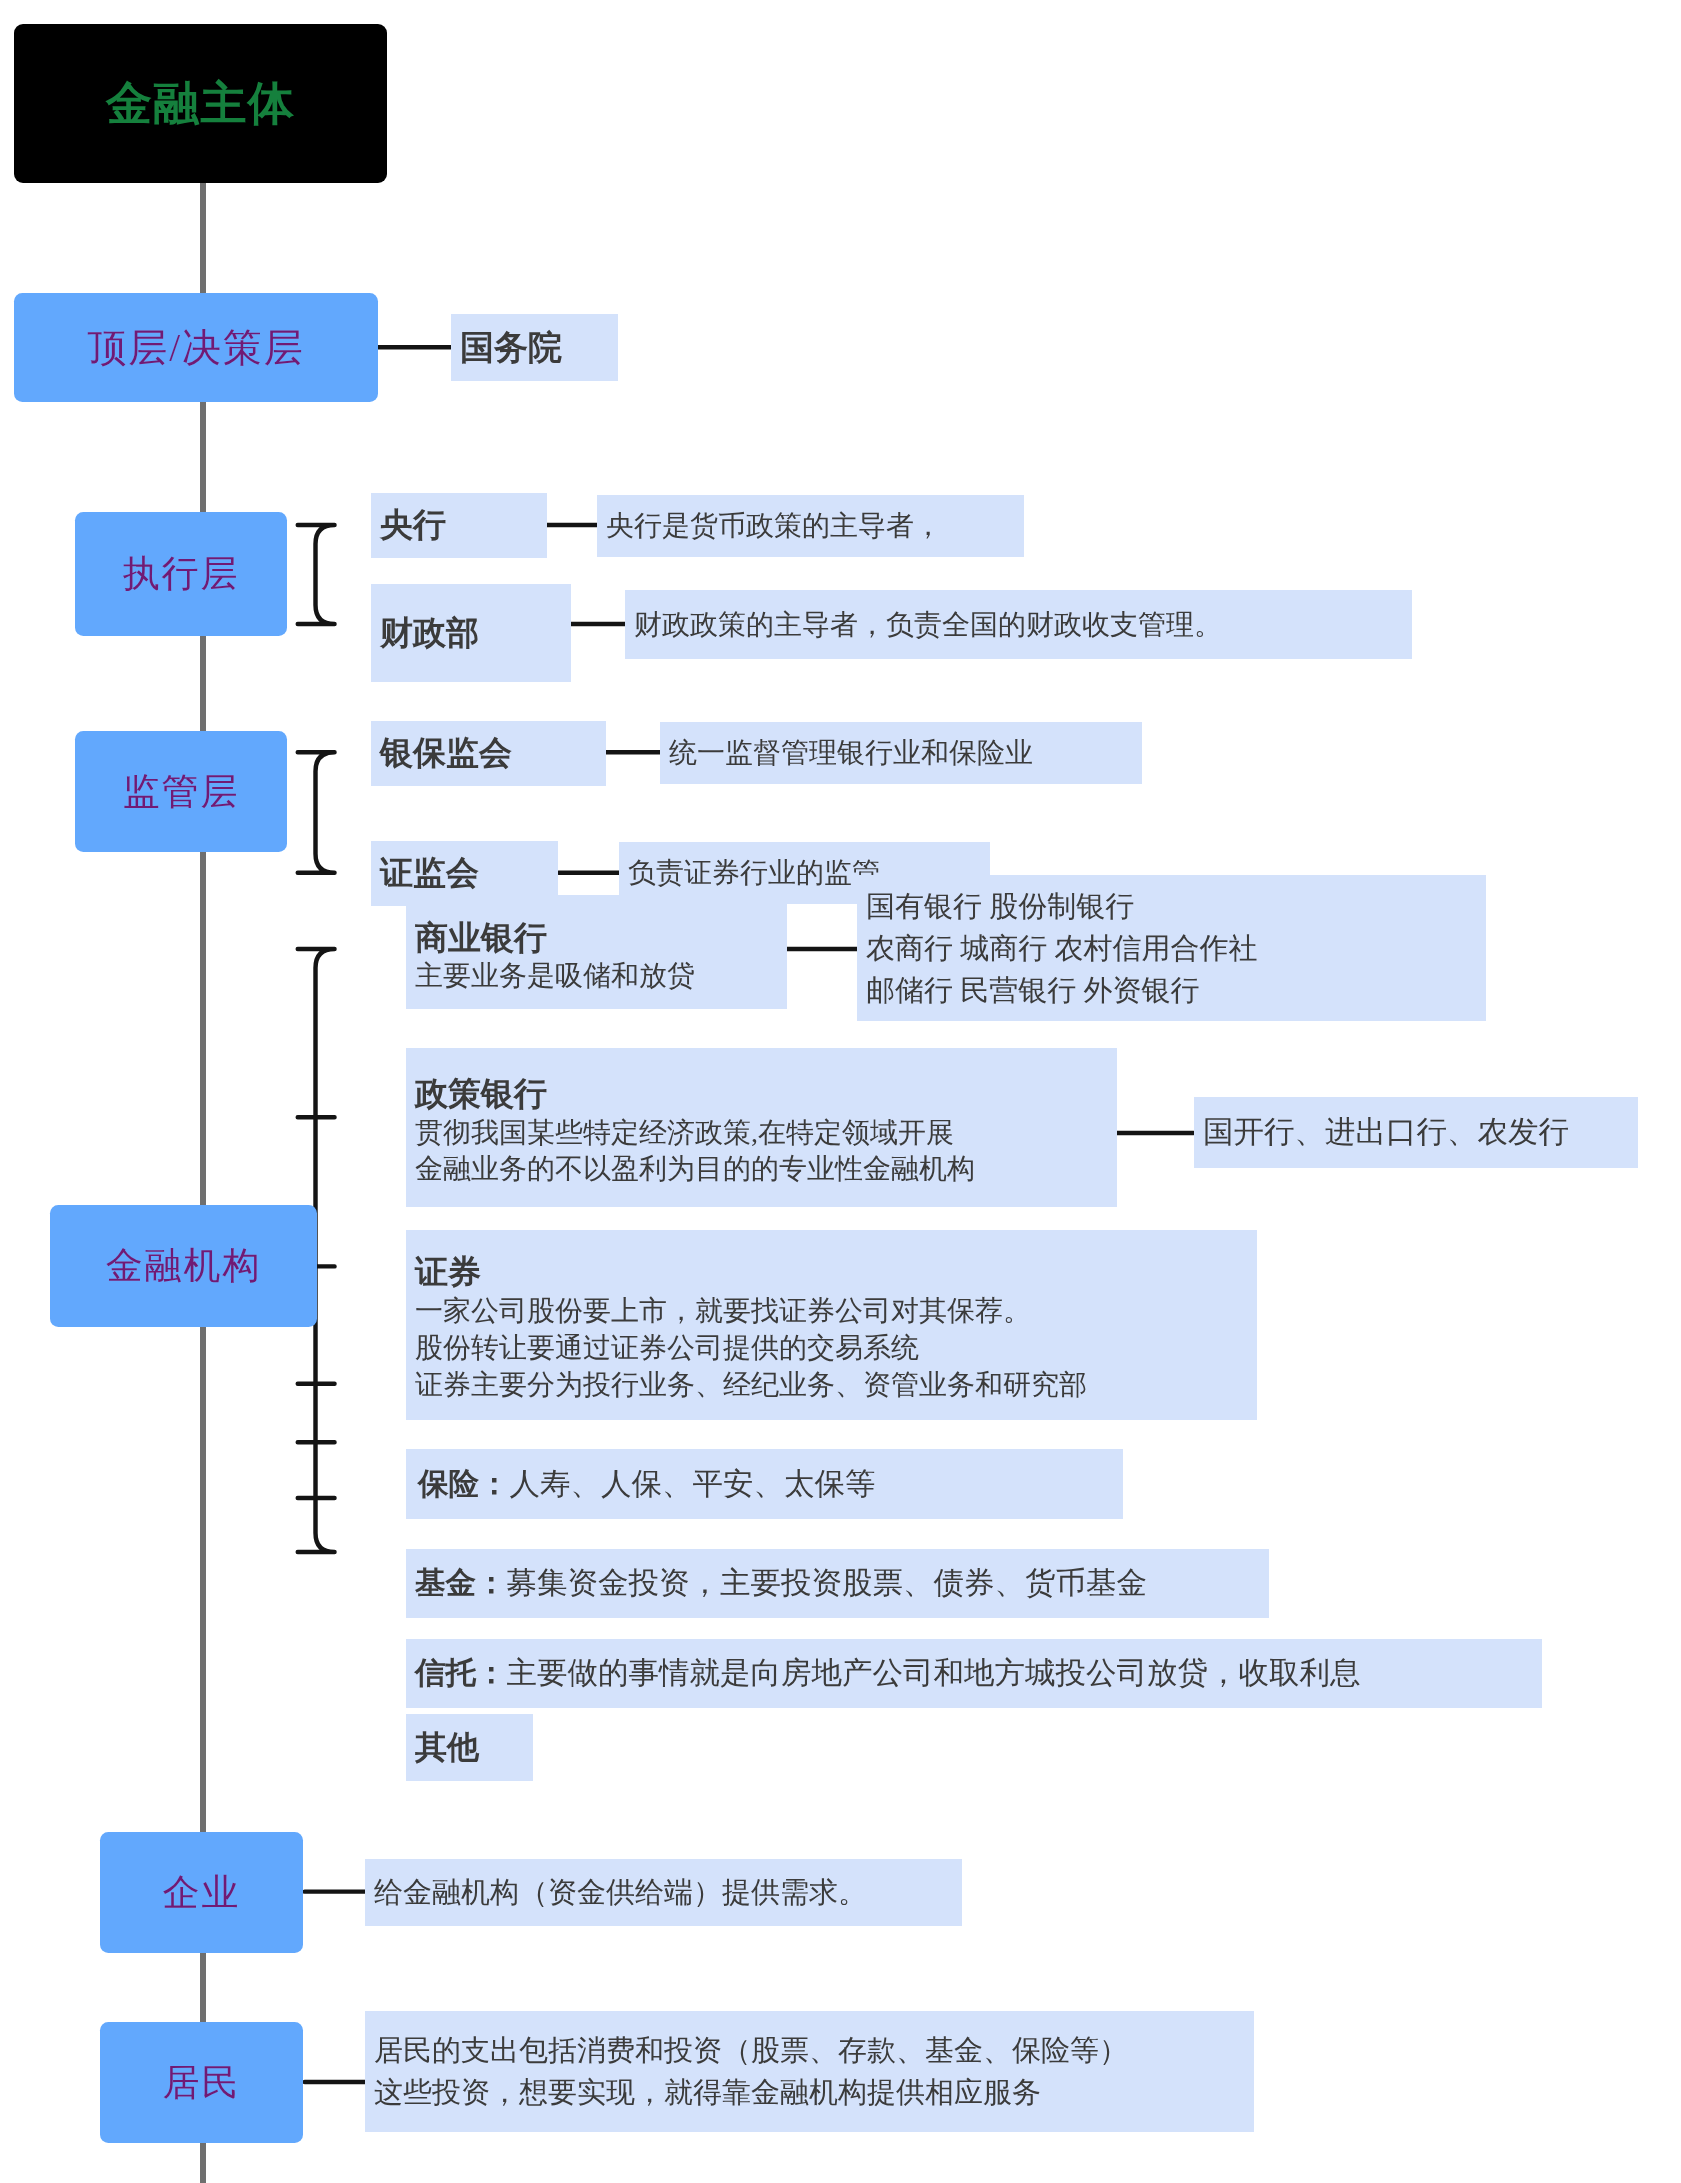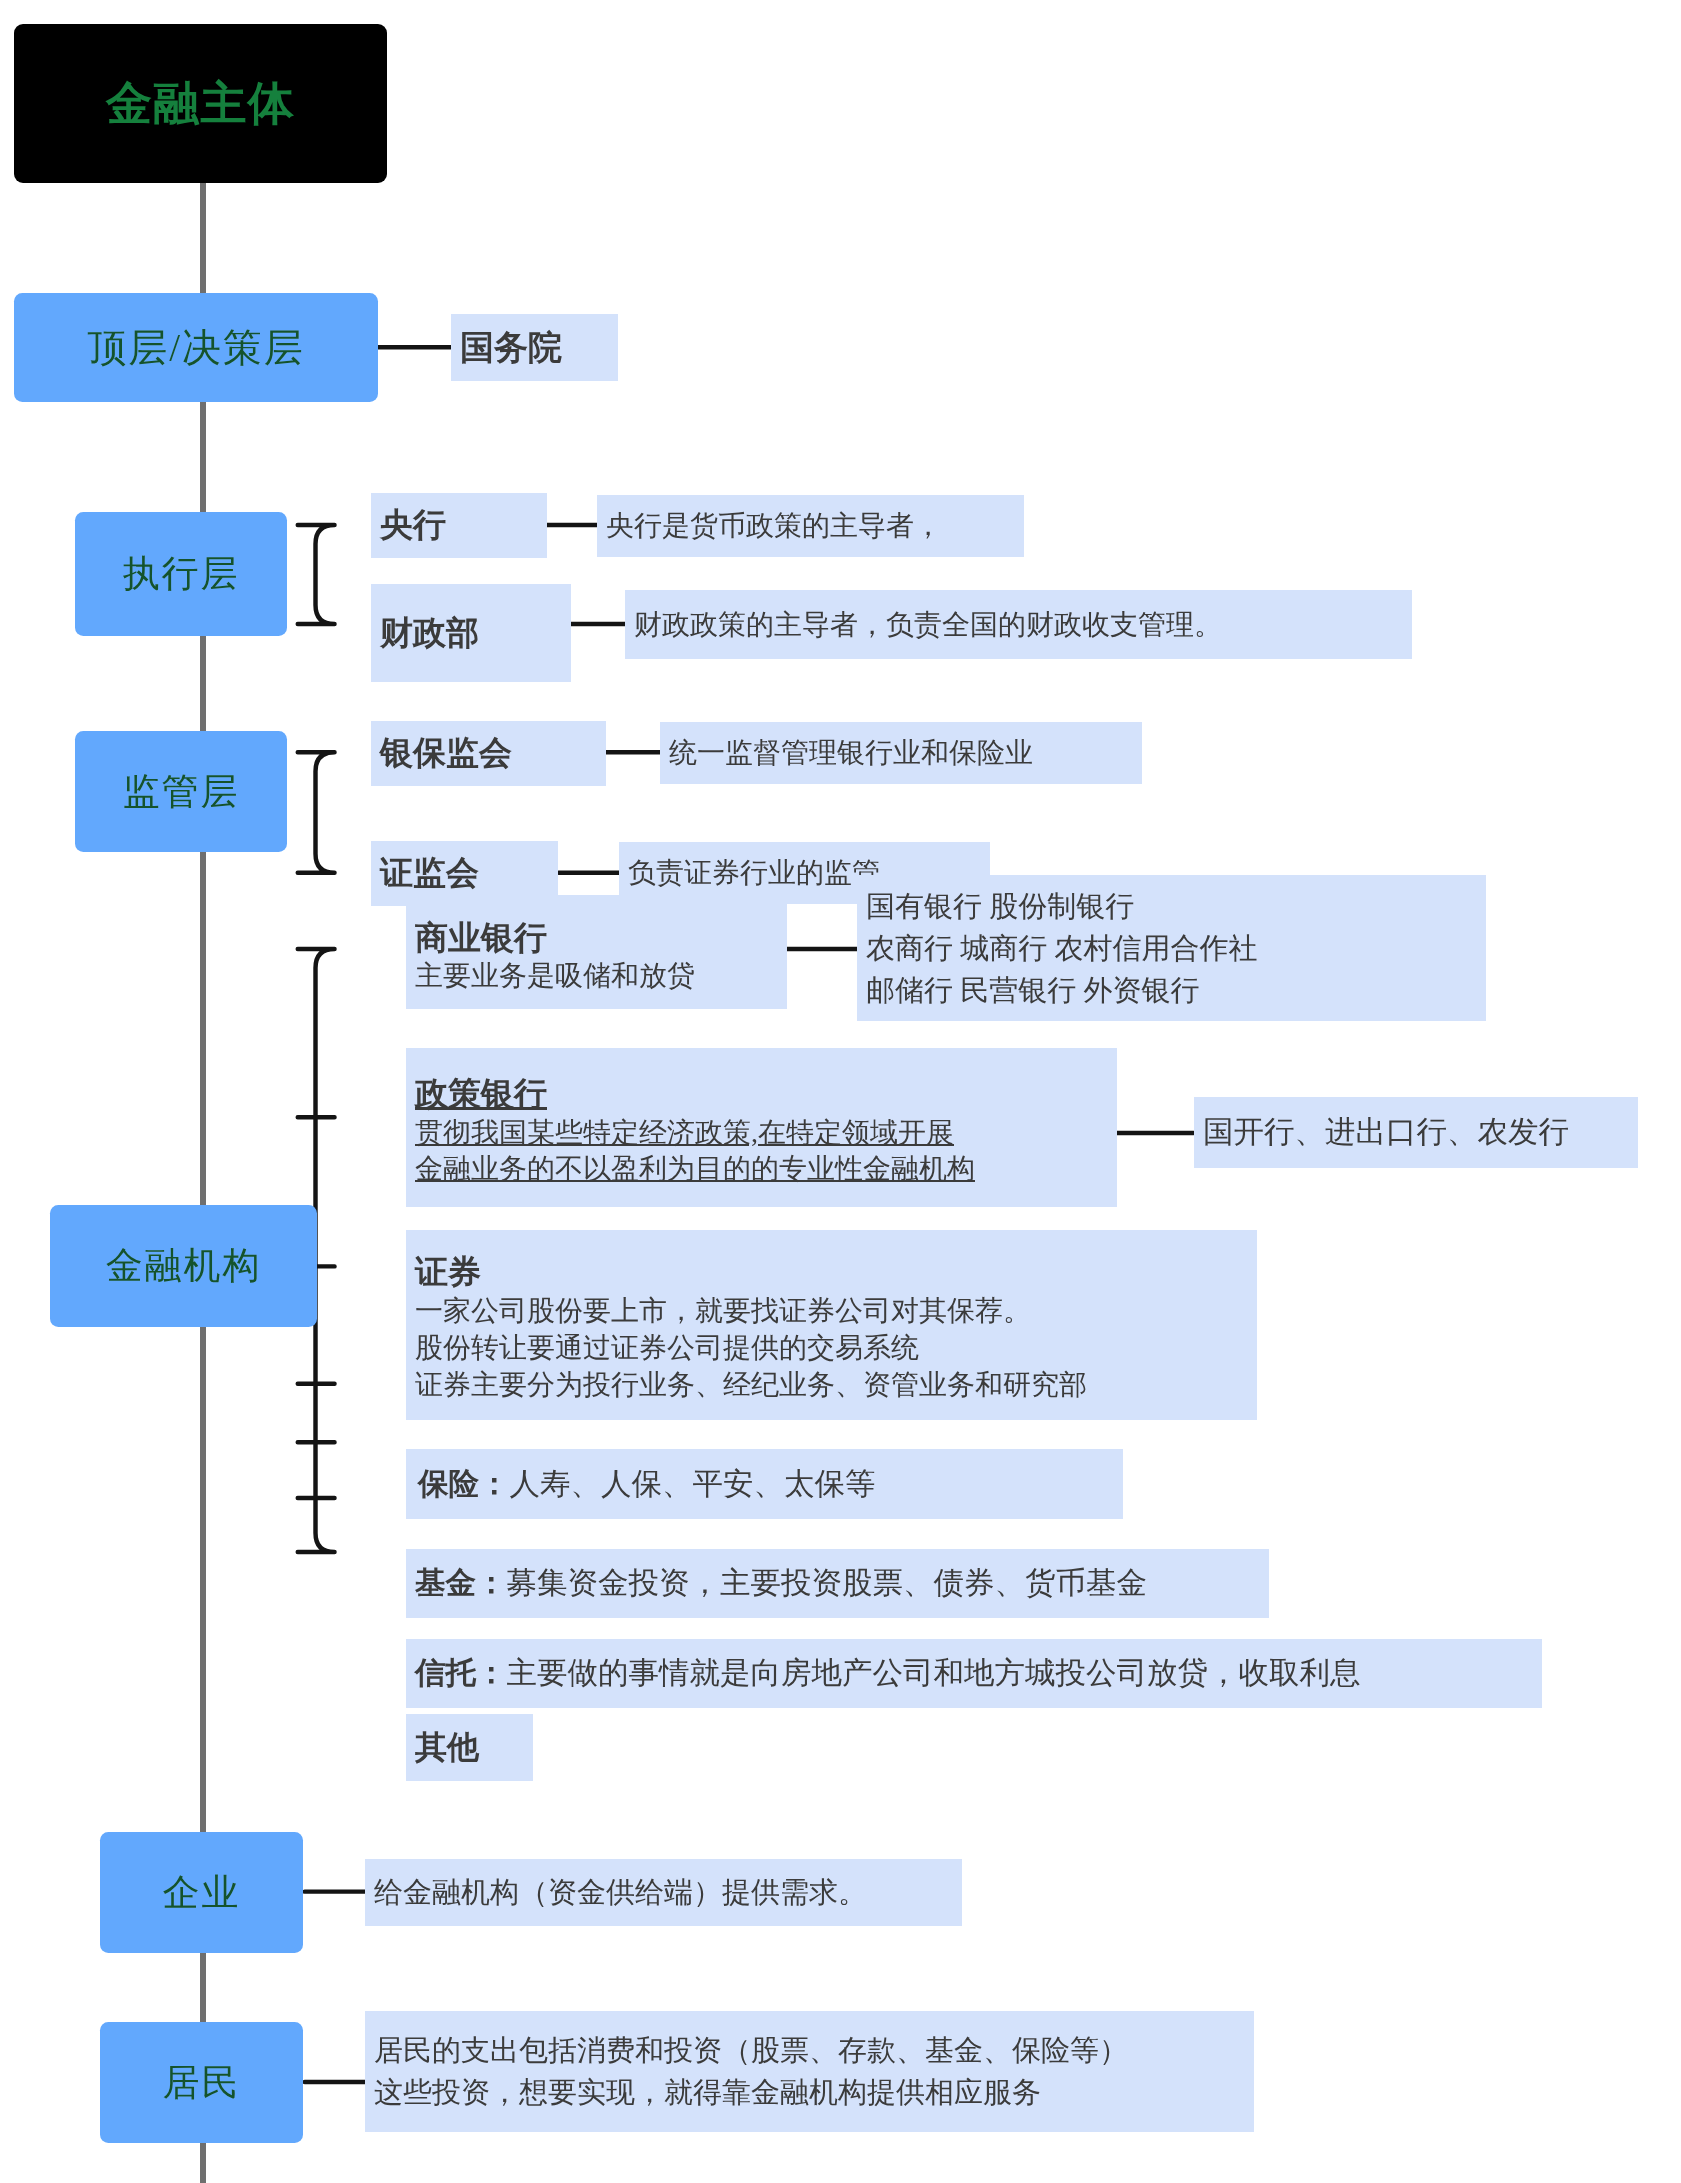--- a/index.html
+++ b/index.html
@@ -15,21 +15,21 @@
   .root-node{
     background:#000000;border-radius:9px;
     display:flex;align-items:center;justify-content:center;
     color:#15803d;font-weight:bold;letter-spacing:1.3px;
   }
 
   
   .lvl-node{
     background:#62a8fd;border-radius:8.3px;
     display:flex;align-items:center;justify-content:center;
-    color:#14532d;font-weight:normal;letter-spacing:1.9px;
+    color:#701a75;font-weight:normal;letter-spacing:1.9px;
     text-shadow:0 0 0.6px rgba(255,255,255,.25);
   }
 
   
   .leaf{
     background:#d4e2fb;color:#3b3b3b;
     display:flex;flex-direction:column;justify-content:center;
     padding:0 9px;
   }
   .leaf.center{justify-content:center;}
@@ -151,21 +151,21 @@
   <div class="abs leaf" style="left:406px;top:895px;width:381px;height:114px;padding-top:7.6px;">
     <span class="ttl ln" style="font-size:33px;line-height:1.22;">商业银行</span>
     <span class="ln" style="font-size:28px;line-height:1.25;">主要业务是吸储和放贷</span>
   </div>
   <div class="abs leaf" style="left:857px;top:875px;width:629px;height:146px;">
     <span class="ln" style="font-size:29px;line-height:1.45;">国有银行 股份制银行</span>
     <span class="ln" style="font-size:29px;line-height:1.45;">农商行 城商行 农村信用合作社</span>
     <span class="ln" style="font-size:29px;line-height:1.45;">邮储行 民营银行 外资银行</span>
   </div>
 
-  <div class="abs leaf" style="left:406px;top:1048px;width:711px;height:159px;padding-top:6.3px;text-decoration:underline;">
+  <div class="abs leaf" style="left:406px;top:1048px;width:711px;height:159px;padding-top:6.3px;">
     <span class="ttl ln" style="font-size:33px;line-height:1.25;">政策银行</span>
     <span class="ln" style="font-size:28px;line-height:1.30;">贯彻我国某些特定经济政策,在特定领域开展</span>
     <span class="ln" style="font-size:28px;line-height:1.30;">金融业务的不以盈利为目的的专业性金融机构</span>
   </div>
   <div class="abs leaf center" style="left:1194px;top:1097px;width:444px;height:71px;">
     <span class="ln" style="font-size:30.5px;">国开行、进出口行、农发行</span>
   </div>
 
   <div class="abs leaf" style="left:406px;top:1230px;width:851px;height:190px;padding-top:6.3px;">
     <span class="ttl ln" style="font-size:33px;line-height:1.25;">证券</span>

